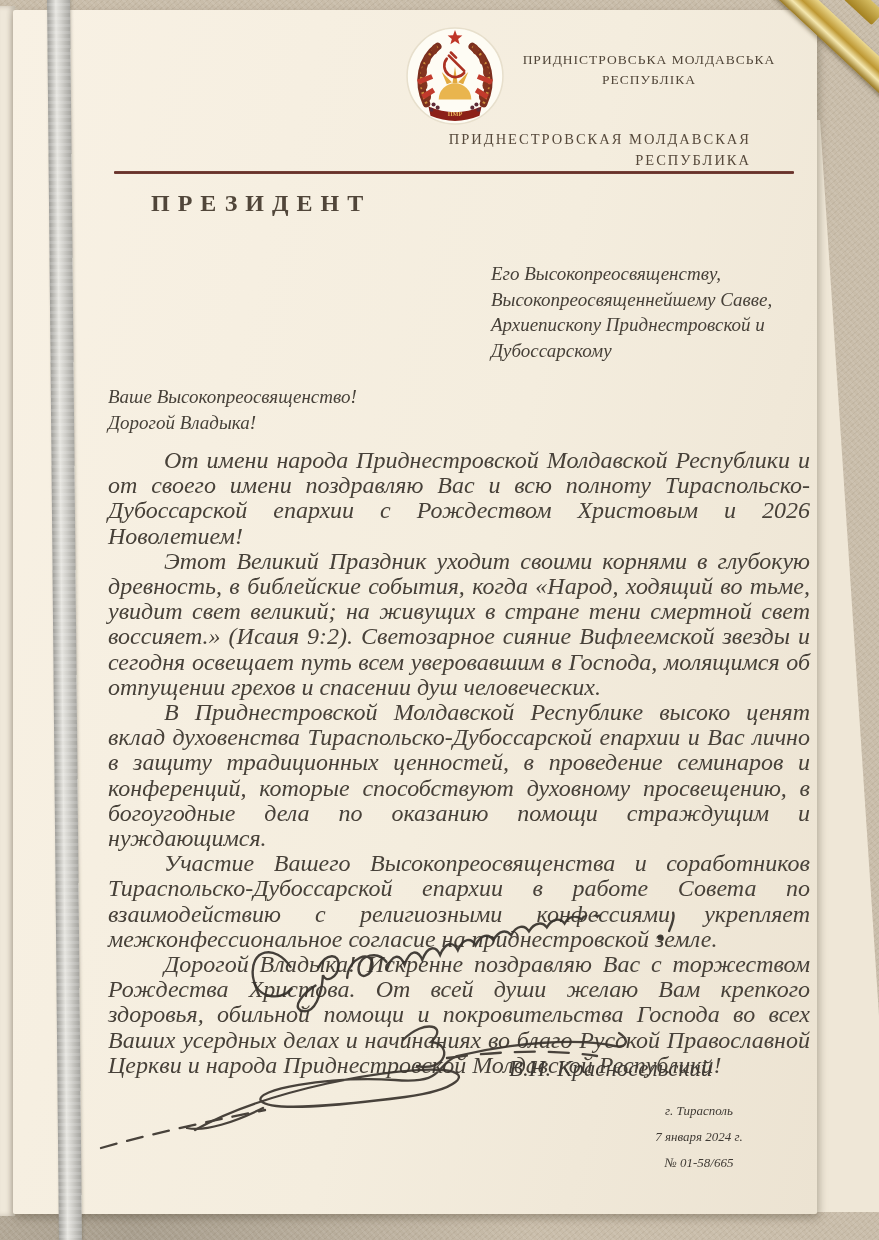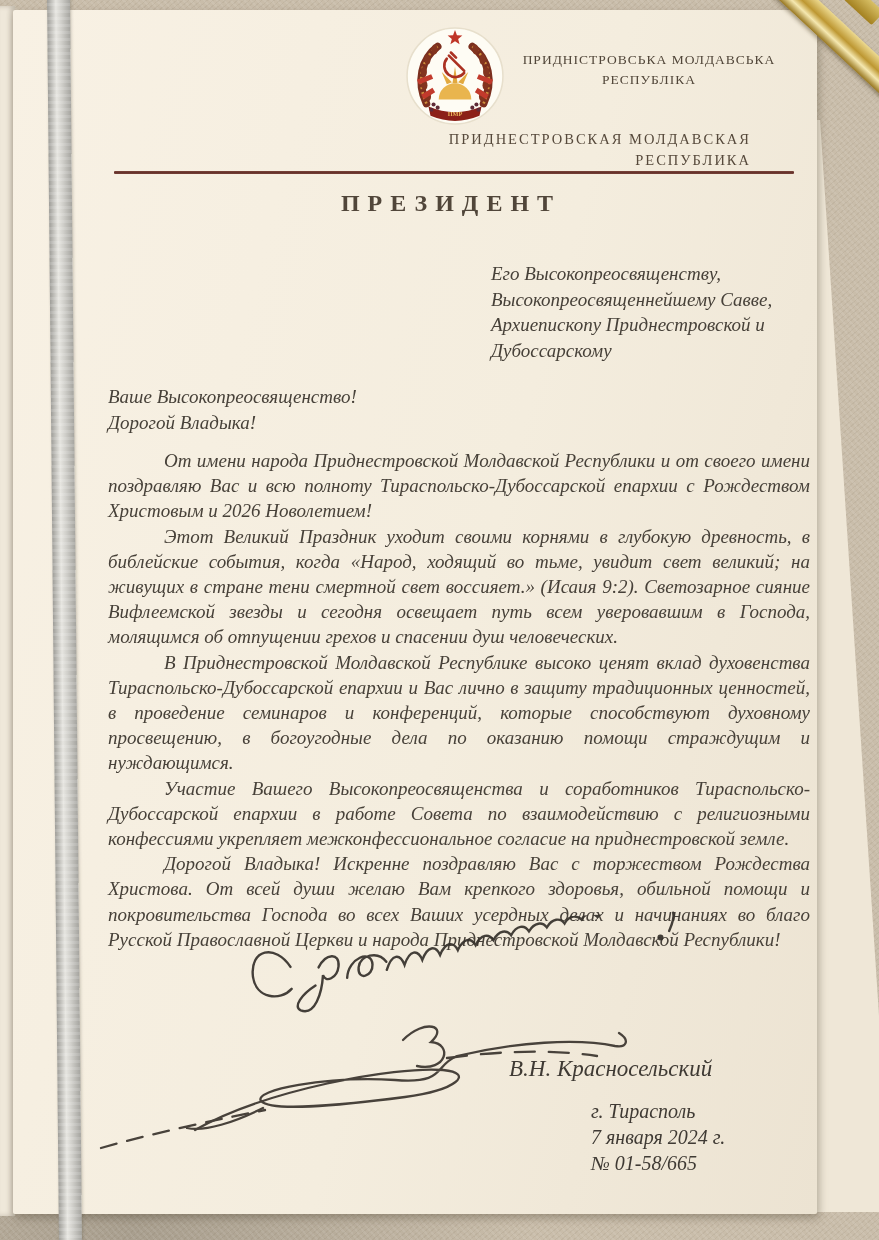--- a/index.html
+++ b/index.html
@@ -69,49 +69,49 @@
   .hdr-center{
     position:absolute;left:138px;top:119px;width:600px;text-align:right;
     font-size:14.5px;line-height:21px;letter-spacing:2px;color:#56493b;
   }
   .rule{
     position:absolute;left:101px;top:161px;width:680px;height:3px;
     background:linear-gradient(to bottom,#7c453a,#62302a 60%,#7c453a);
     border-radius:1px;
   }
   .office-title{
-    position:absolute;left:138px;top:180px;width:600px;text-align:center;
+    position:absolute;left:138px;top:180px;width:600px;text-align:left;
     font-size:24px;font-weight:bold;letter-spacing:8px;color:#51463a;
   }
 
   .addressee{
     position:absolute;left:478px;top:251px;width:320px;
     font-style:italic;font-size:19px;line-height:25.5px;color:#474139;
   }
   .salutation{
     position:absolute;left:95px;top:374px;width:702px;text-align:left;
     font-style:italic;font-size:19px;line-height:26px;color:#474139;
   }
   .letter-body{
     position:absolute;left:95px;top:438px;width:702px;
-    font-style:italic;font-size:19px;line-height:25.2px;color:#474139;
+    font-style:italic;font-size:24px;line-height:25.2px;color:#474139;
     text-align:justify;
   }
   .letter-body p{margin:0;text-indent:56px;}
 
   .closing-squiggle{position:absolute;left:222px;top:912px;width:450px;height:100px;z-index:3;transform:rotate(-3deg);}
   .signature-flourish{position:absolute;left:82px;top:968px;width:548px;height:178px;z-index:3;}
 
   .signer-name{
     position:absolute;right:8px;top:1046px;width:300px;
     font-style:italic;font-size:23px;color:#3f3a34;
   }
   .place-block{
-    position:absolute;left:578px;top:1088px;width:216px;text-align:left;
-    font-style:italic;font-size:20px;line-height:26px;color:#3f3a34;
+    position:absolute;left:578px;top:1088px;width:216px;text-align:center;
+    font-style:italic;font-size:13px;line-height:26px;color:#3f3a34;
   }
   svg{display:block;}
 </style>
 </head>
 <body>
 
 <div class="folder-texture"></div>
 <div class="under-sheet"></div>
 
 <div class="paper-ext"></div>

